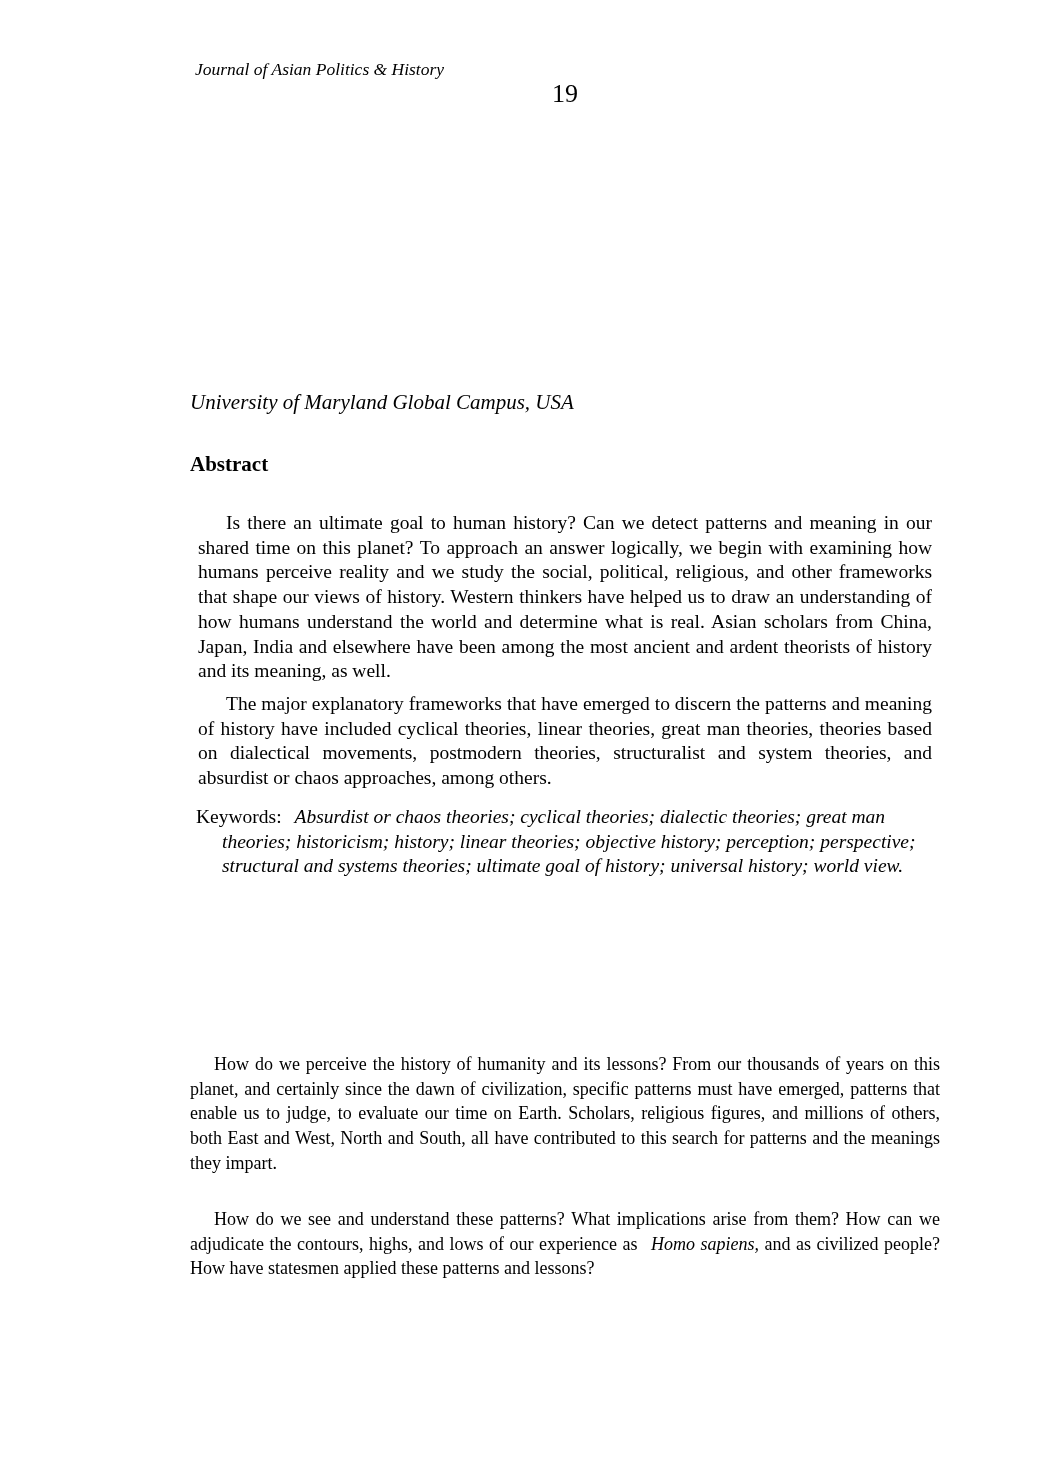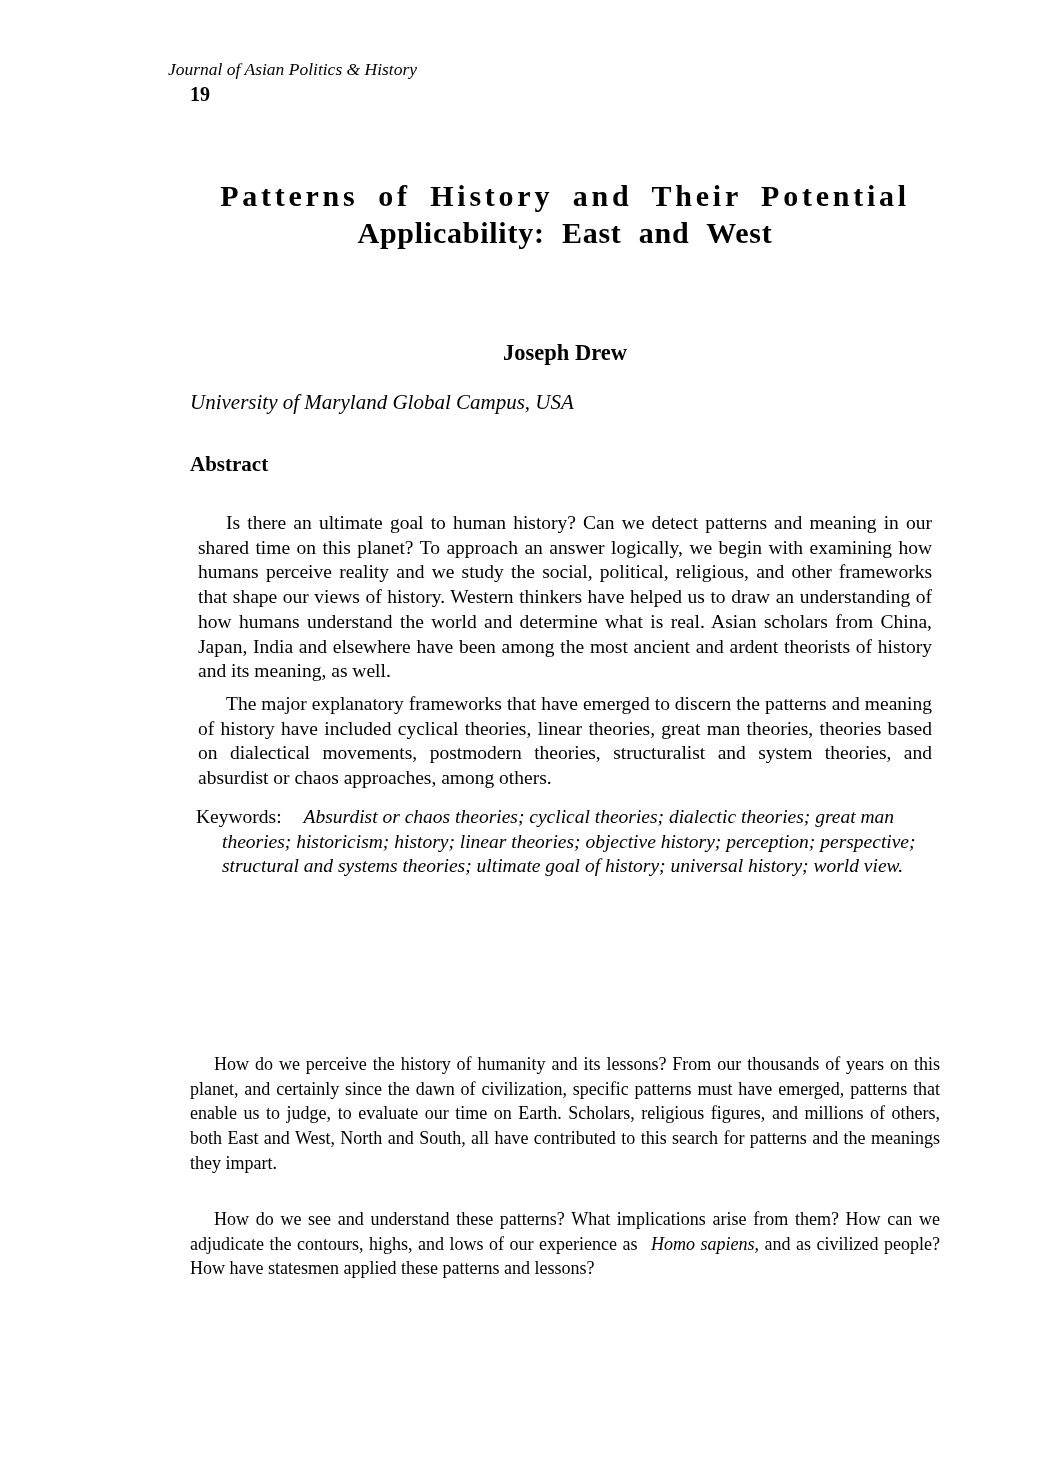--- a/index.html
+++ b/index.html
@@ -11,36 +11,35 @@
     position: relative;
     width: 1063px;
     height: 1477px;
     background: #ffffff;
     color: #000000;
     font-family: "Liberation Serif", "DejaVu Serif", serif;
     overflow: hidden;
   }
   .journal-line {
     position: absolute;
-    left: 168px;
+    left: 195px;
     top: 58px;
     font-style: italic;
     font-size: 17.5px;
     line-height: 22px;
     white-space: nowrap;
   }
   .page-number {
     position: absolute;
     top: 82px;
     left: 190px;
     width: 750px;
-    text-align: left;
-    font-size: 20px;
+    text-align: center;
+    font-size: 26px;
     line-height: 24px;
-    font-weight: bold;
   }
   .article-title {
     position: absolute;
     left: 190px;
     top: 177px;
     width: 750px;
     text-align: center;
     font-weight: bold;
     font-size: 30px;
     line-height: 37px;
@@ -101,21 +100,20 @@
     top: 805px;
     width: 750px;
     font-size: 19.5px;
     line-height: 24.7px;
     padding-left: 32px;
     text-indent: -26px;
     box-sizing: border-box;
   }
   .keywords-block .keywords-label {
     font-style: normal;
-    margin-right: 9px;
   }
   .keywords-block .keywords-text {
     font-style: italic;
     margin-left: 13px;
   }
   .body-para {
     position: absolute;
     left: 190px;
     width: 750px;
     font-size: 18px;
@@ -130,26 +128,21 @@
 </style>
 </head>
 <body>
 
 <div class="page">
 
   <div class="journal-line">Journal of Asian Politics &amp; History</div>
 
   <div class="page-number">19</div>
 
-  <h1 class="article-title" style="margin:0; font-size:30px;">
-    <div class="title-line-1">Patterns of History and Their Potential</div>
-    <div class="title-line-2">Applicability: East and West</div>
-  </h1>
 
-  <div class="author-name">Joseph Drew</div>
 
   <div class="affiliation">University of Maryland Global Campus, USA</div>
 
   <div class="abstract-heading">Abstract</div>
 
   <div class="abstract-body">
     <p>Is there an ultimate goal to human history? Can we detect patterns and meaning in our shared time on this planet? To approach an answer logically, we begin with examining how humans perceive reality and we study the social, political, religious, and other frameworks that shape our views of history. Western thinkers have helped us to draw an understanding of how humans understand the world and determine what is real. Asian scholars from China, Japan, India and elsewhere have been among the most ancient and ardent theorists of history and its meaning, as well.</p>
     <p>The major explanatory frameworks that have emerged to discern the patterns and meaning of history have included cyclical theories, linear theories, great man theories, theories based on dialectical movements, postmodern theories, structuralist and system theories, and absurdist or chaos approaches, among others.</p>
   </div>
 

